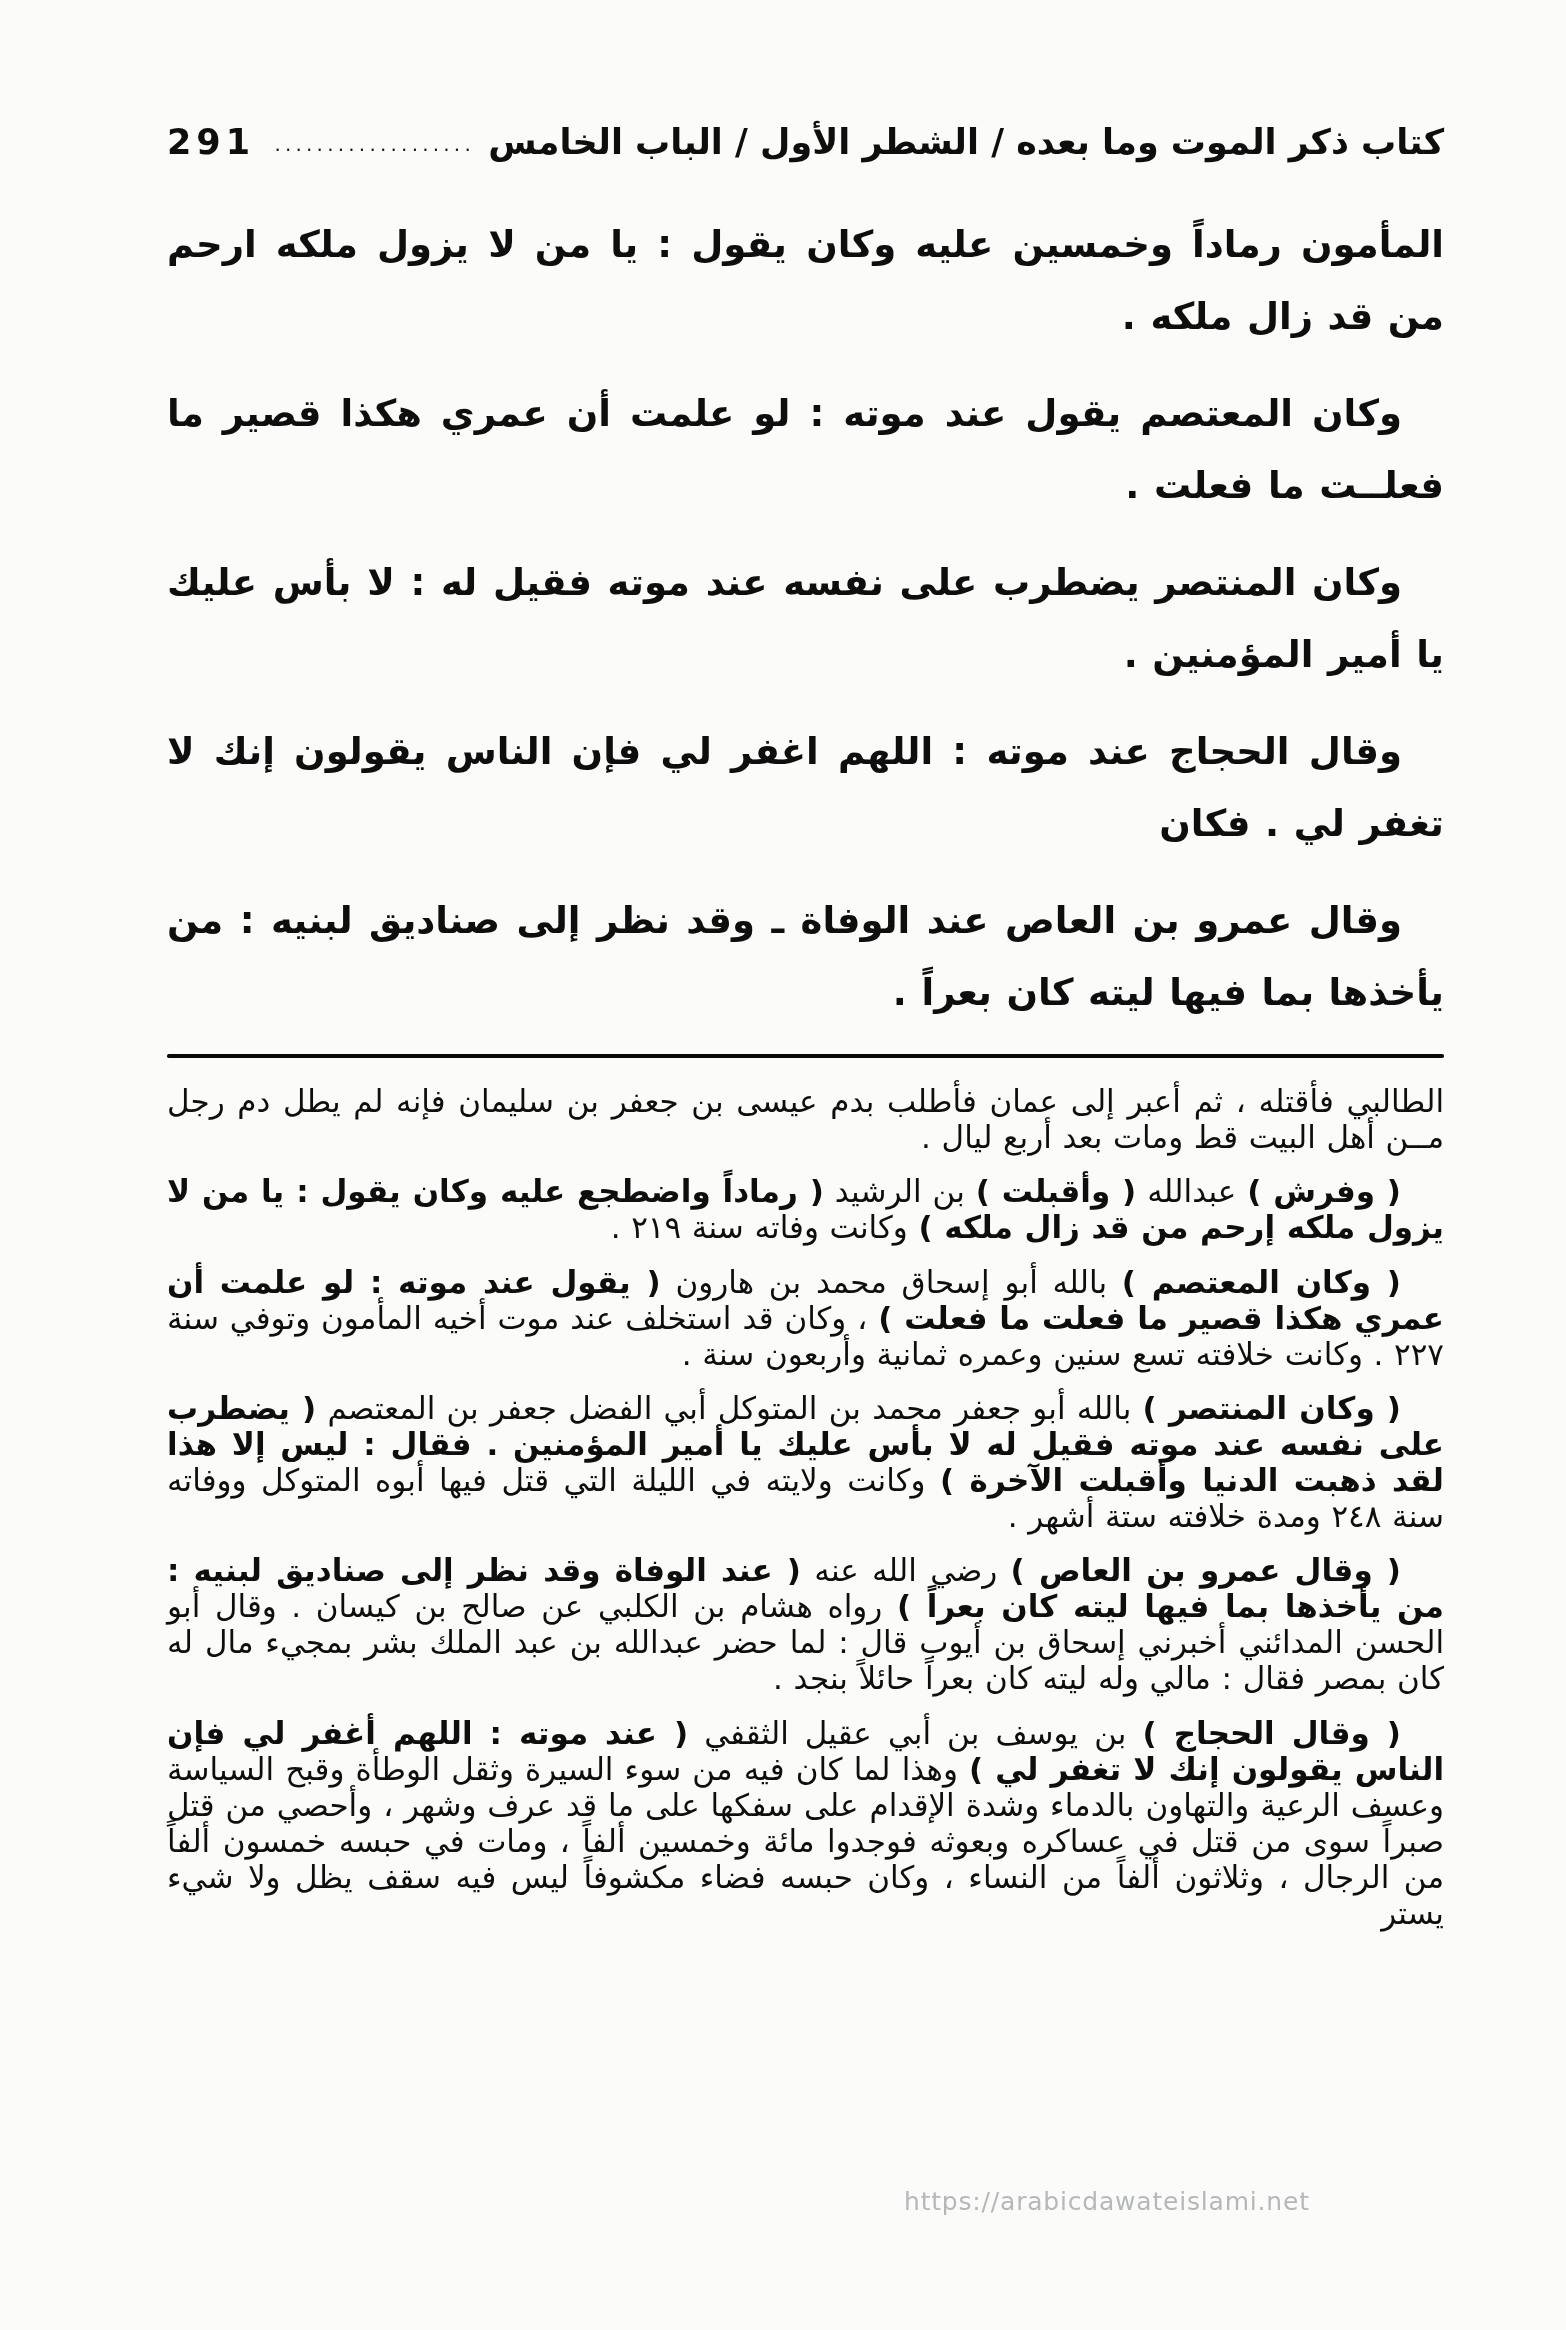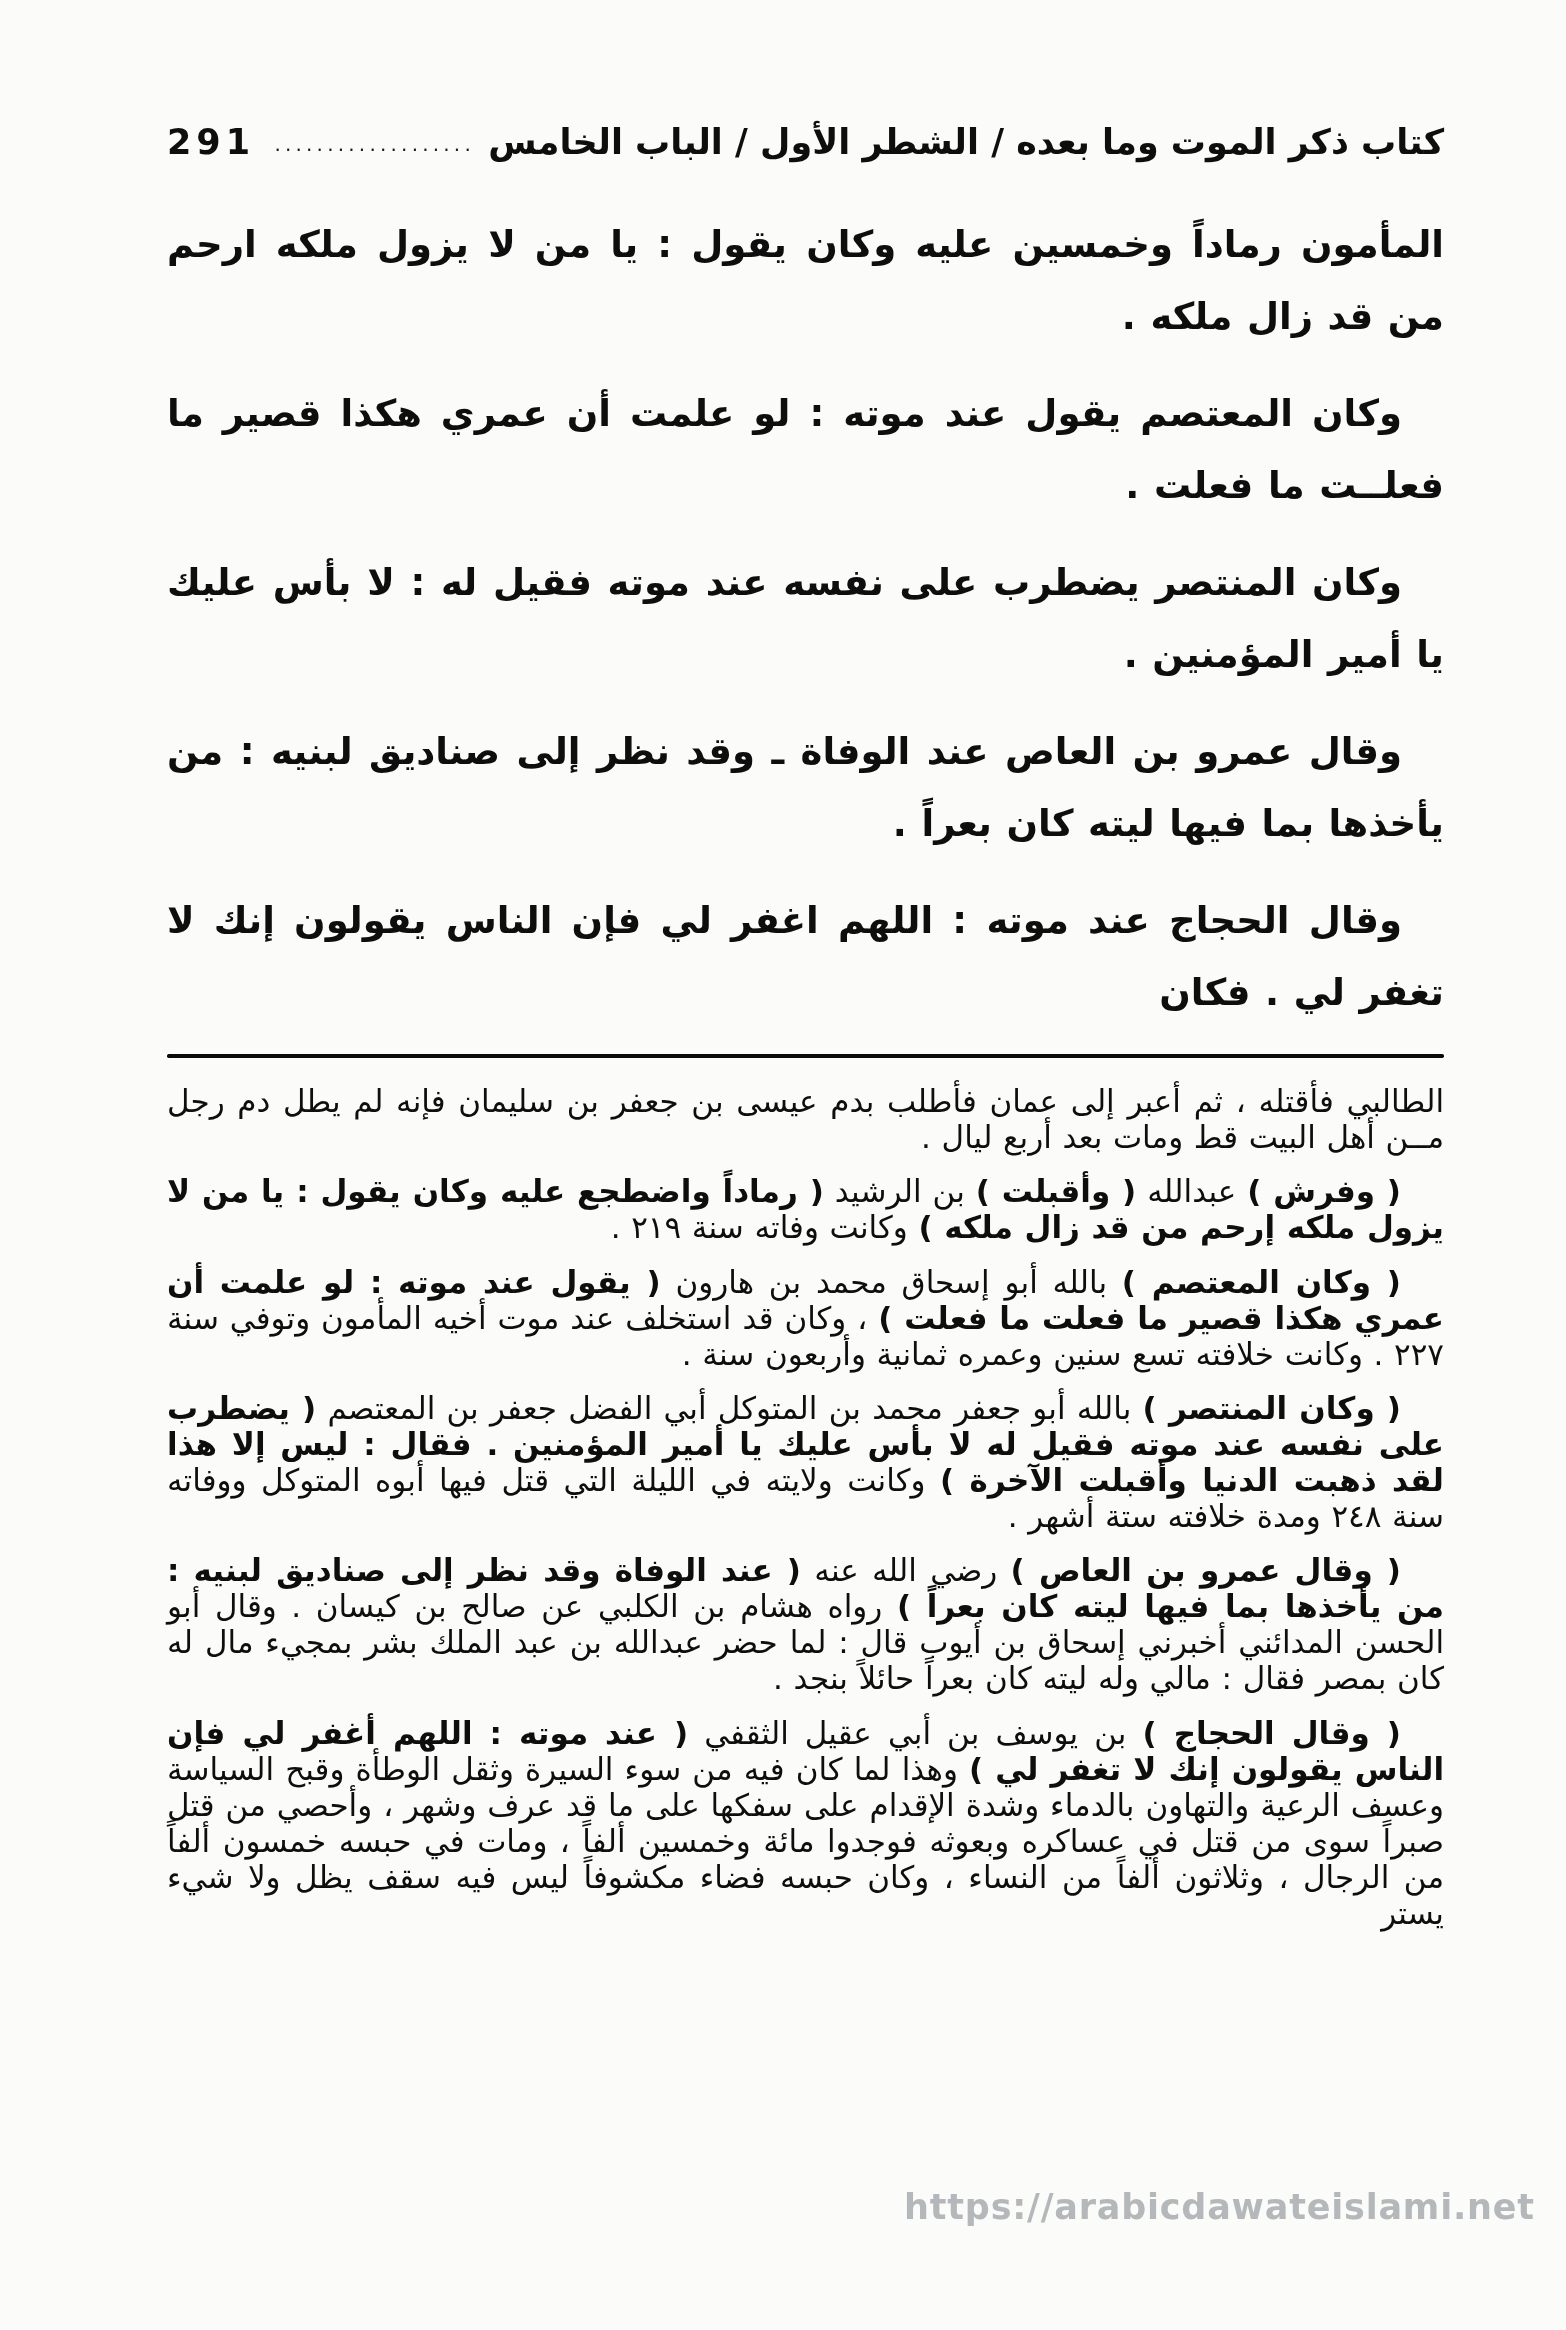--- a/index.html
+++ b/index.html
@@ -73,45 +73,45 @@
     word-spacing:0.8px;
   }
   .footnotes p.fn-indent{ text-indent:43px; }
   .seg-bold{ font-weight:bold; }
   
   .watermark{
     position:absolute;
     left:904px;
     top:2187px;
     direction:ltr;
-    font-size:35px;
+    font-size:25px;
     color:#b5b8ba;
     letter-spacing:0.8px;
-    font-weight:bold;
+    font-weight:normal;
     text-align:right;
   }
 </style>
 </head>
 <body>
 
 <div class="page">
   <div class="content">
 
     <div class="page-header">
       <span class="header-title">كتاب ذكر الموت وما بعده / الشطر الأول / الباب الخامس</span>
       <span class="header-dots">......................................</span>
       <span class="header-page-number">291</span>
     </div>
 
     <div class="main-text">
       <p class="main-para">المأمون رماداً وخمسين عليه وكان يقول : يا من لا يزول ملكه ارحم من قد زال ملكه .</p>
       <p class="main-para indent">وكان المعتصم يقول عند موته : لو علمت أن عمري هكذا قصير ما فعلــت ما فعلت .</p>
       <p class="main-para indent">وكان المنتصر يضطرب على نفسه عند موته فقيل له : لا بأس عليك يا أمير المؤمنين .</p>
+      <p class="main-para indent">وقال الحجاج عند موته : اللهم اغفر لي فإن الناس يقولون إنك لا تغفر لي . فكان</p>
       <p class="main-para indent">وقال عمرو بن العاص عند الوفاة ـ وقد نظر إلى صناديق لبنيه : من يأخذها بما فيها ليته كان بعراً .</p>
-      <p class="main-para indent">وقال الحجاج عند موته : اللهم اغفر لي فإن الناس يقولون إنك لا تغفر لي . فكان</p>
     </div>
 
     <div class="separator"></div>
 
     <div class="footnotes">
       <p><span class="seg">الطالبي فأقتله ، ثم أعبر إلى عمان فأطلب بدم عيسى بن جعفر بن سليمان فإنه لم يطل دم رجل مــن أهل البيت قط ومات بعد أربع ليال .</span></p>
       <p class="fn-indent"><span class="seg seg-bold">( وفرش )</span> <span class="seg">عبدالله</span> <span class="seg seg-bold">( وأقبلت )</span> <span class="seg">بن الرشيد</span> <span class="seg seg-bold">( رماداً واضطجع عليه وكان يقول : يا من لا يزول ملكه إرحم من قد زال ملكه )</span> <span class="seg">وكانت وفاته سنة ٢١٩ .</span></p>
       <p class="fn-indent"><span class="seg seg-bold">( وكان المعتصم )</span> <span class="seg">بالله أبو إسحاق محمد بن هارون</span> <span class="seg seg-bold">( يقول عند موته : لو علمت أن عمري هكذا قصير ما فعلت ما فعلت )</span> <span class="seg">، وكان قد استخلف عند موت أخيه المأمون وتوفي سنة ٢٢٧ . وكانت خلافته تسع سنين وعمره ثمانية وأربعون سنة .</span></p>
       <p class="fn-indent"><span class="seg seg-bold">( وكان المنتصر )</span> <span class="seg">بالله أبو جعفر محمد بن المتوكل أبي الفضل جعفر بن المعتصم</span> <span class="seg seg-bold">( يضطرب على نفسه عند موته فقيل له لا بأس عليك يا أمير المؤمنين . فقال : ليس إلا هذا لقد ذهبت الدنيا وأقبلت الآخرة )</span> <span class="seg">وكانت ولايته في الليلة التي قتل فيها أبوه المتوكل ووفاته سنة ٢٤٨ ومدة خلافته ستة أشهر .</span></p>
       <p class="fn-indent"><span class="seg seg-bold">( وقال عمرو بن العاص )</span> <span class="seg">رضي الله عنه</span> <span class="seg seg-bold">( عند الوفاة وقد نظر إلى صناديق لبنيه : من يأخذها بما فيها ليته كان بعراً )</span> <span class="seg">رواه هشام بن الكلبي عن صالح بن كيسان . وقال أبو الحسن المدائني أخبرني إسحاق بن أيوب قال : لما حضر عبدالله بن عبد الملك بشر بمجيء مال له كان بمصر فقال : مالي وله ليته كان بعراً حائلاً بنجد .</span></p>

